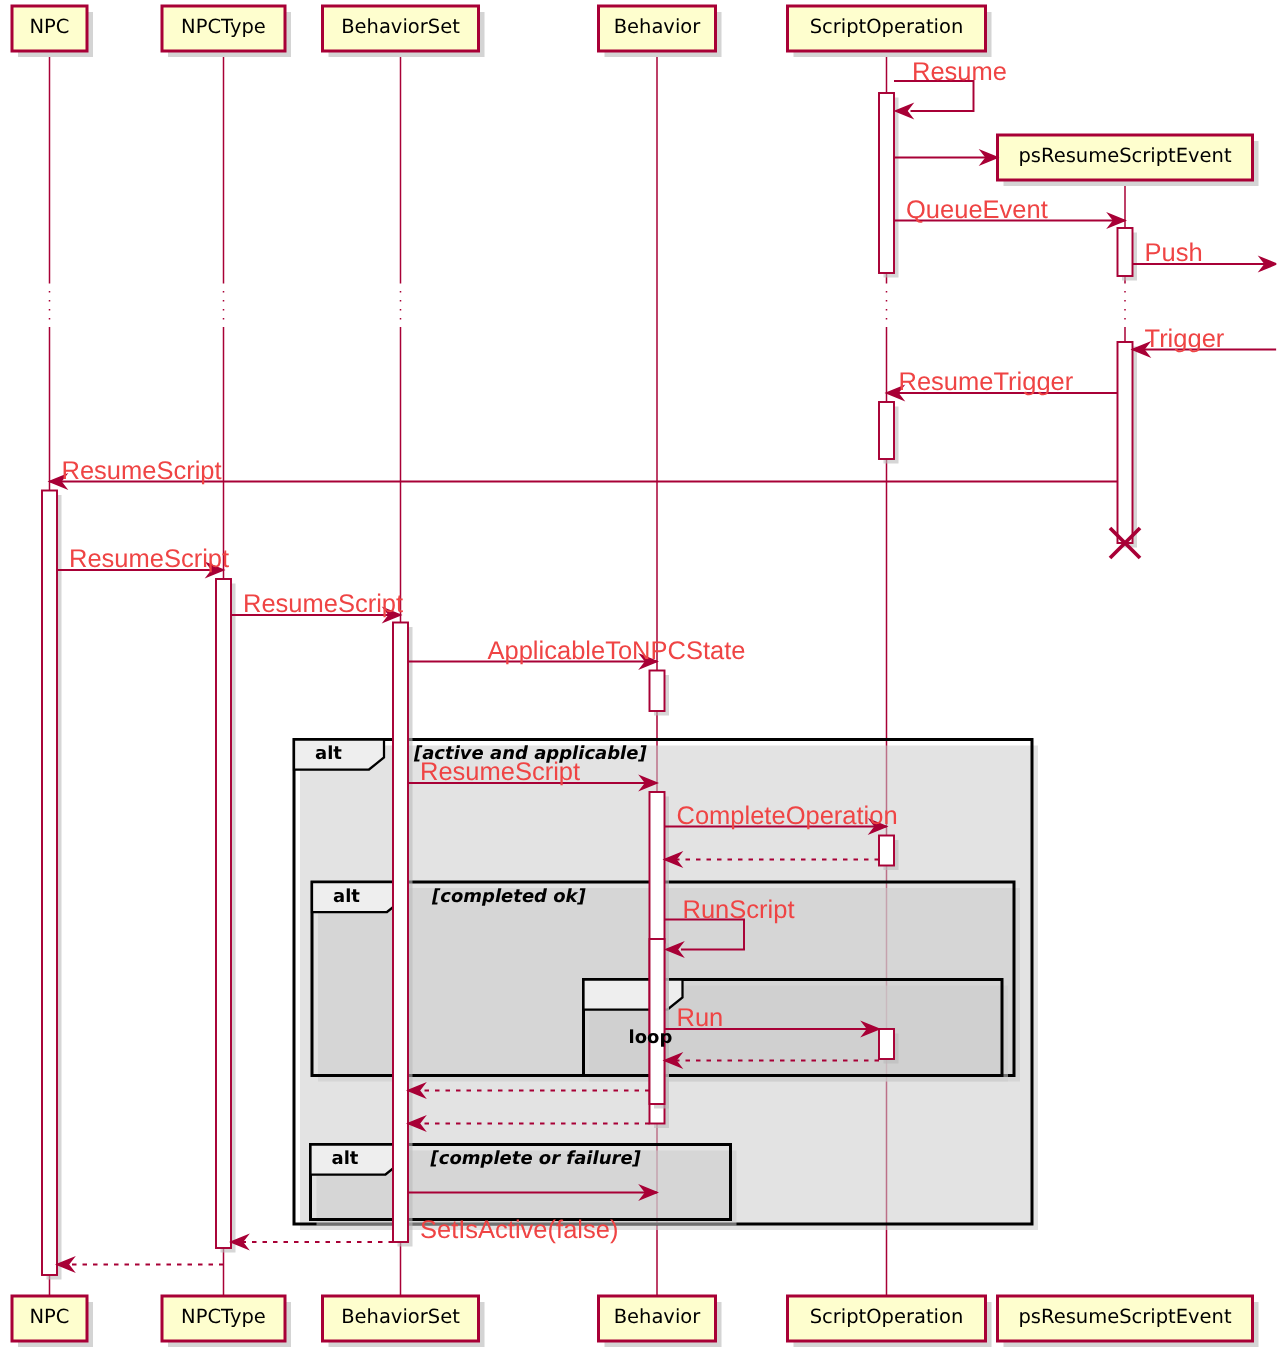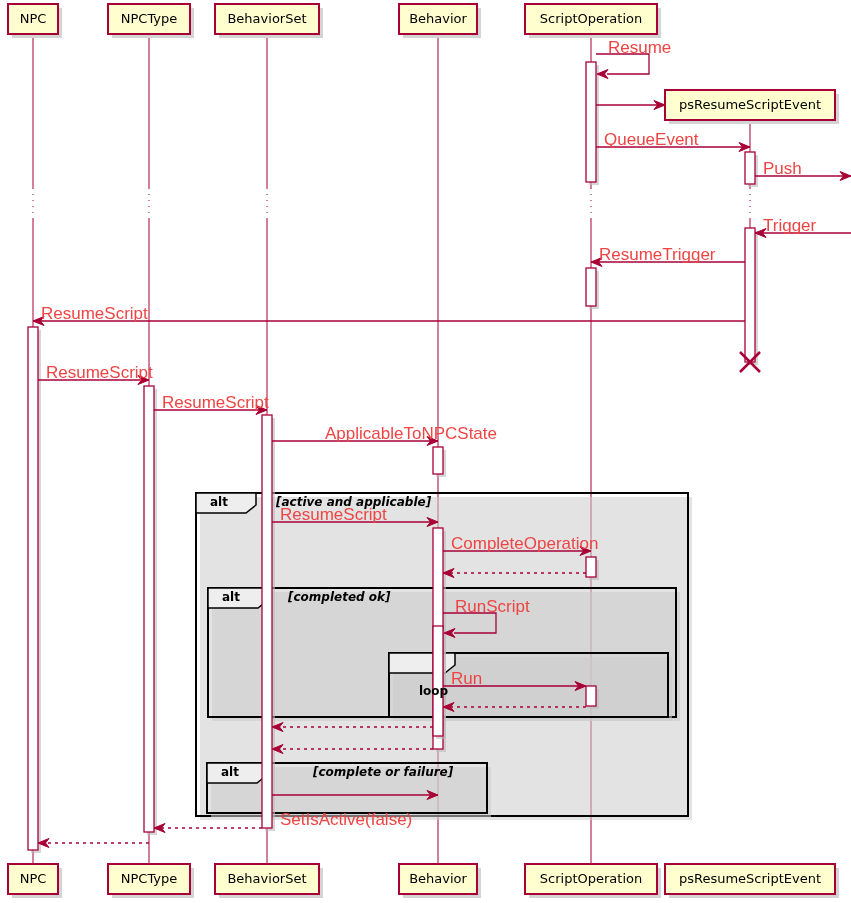--- a/index.html
+++ b/index.html
@@ -166,21 +166,21 @@
       <line x1="740" y1="352" x2="760" y2="372" stroke="#A80036" stroke-width="2.5"></line>
       <line x1="760" y1="352" x2="740" y2="372" stroke="#A80036" stroke-width="2.5"></line>
     </svg>
   <div id="overlay">
       <div class="frametag" style="left: 210px; top: 495px;">alt</div>
       <div class="framecond" style="left: 276px; top: 495px;">[active and applicable]</div>
       <div class="frametag" style="left: 222px; top: 590px;">alt</div>
       <div class="framecond" style="left: 288px; top: 590px;">[completed ok]</div>
       <div class="frametag" style="left: 403px; top: 684px; margin-left: 16px;">loop</div>
       <div class="frametag" style="left: 221px; top: 765px;">alt</div>
-      <div class="framecond" style="left: 287px; top: 765px; margin-left: 26px;">[complete or failure]</div>
+      <div class="framecond" style="left: 287px; top: 765px;">[complete or failure]</div>
       <div class="plabel" style="left: 8px; top: 11px; width: 50px; text-align: center;">NPC</div>
       <div class="plabel" style="left: 8px; top: 871px; width: 50px; text-align: center;">NPC</div>
       <div class="plabel" style="left: 108px; top: 11px; width: 82px; text-align: center;">NPCType</div>
       <div class="plabel" style="left: 108px; top: 871px; width: 82px; text-align: center;">NPCType</div>
       <div class="plabel" style="left: 215px; top: 11px; width: 104px; text-align: center;">BehaviorSet</div>
       <div class="plabel" style="left: 215px; top: 871px; width: 104px; text-align: center;">BehaviorSet</div>
       <div class="plabel" style="left: 399px; top: 11px; width: 78px; text-align: center;">Behavior</div>
       <div class="plabel" style="left: 399px; top: 871px; width: 78px; text-align: center;">Behavior</div>
       <div class="plabel" style="left: 525px; top: 11px; width: 132px; text-align: center;">ScriptOperation</div>
       <div class="plabel" style="left: 525px; top: 871px; width: 132px; text-align: center;">ScriptOperation</div>

